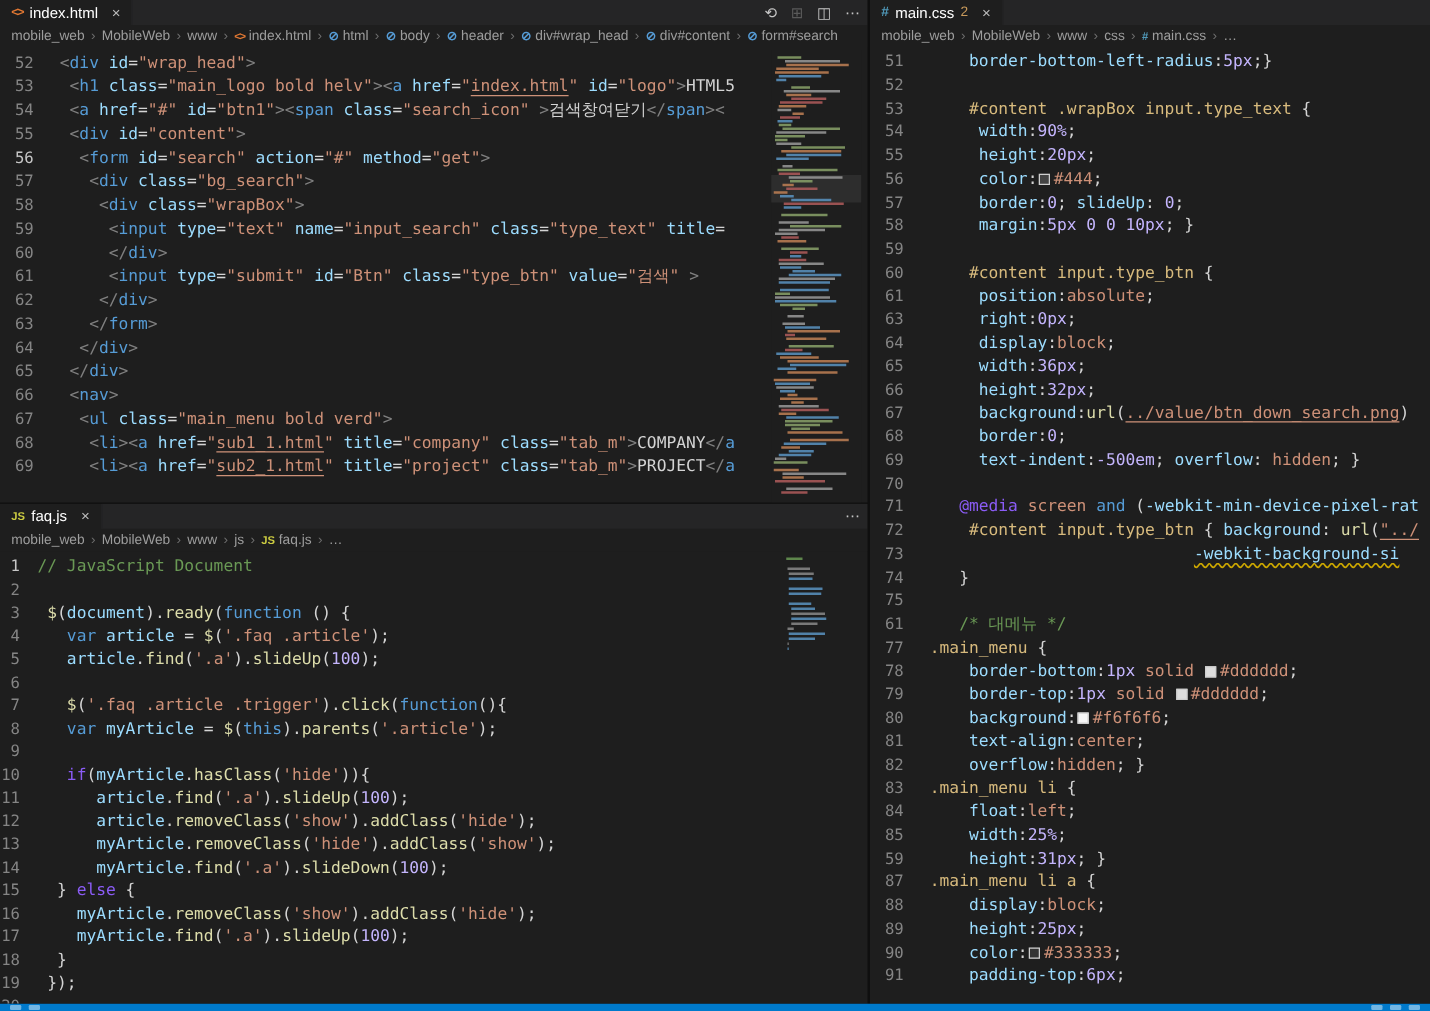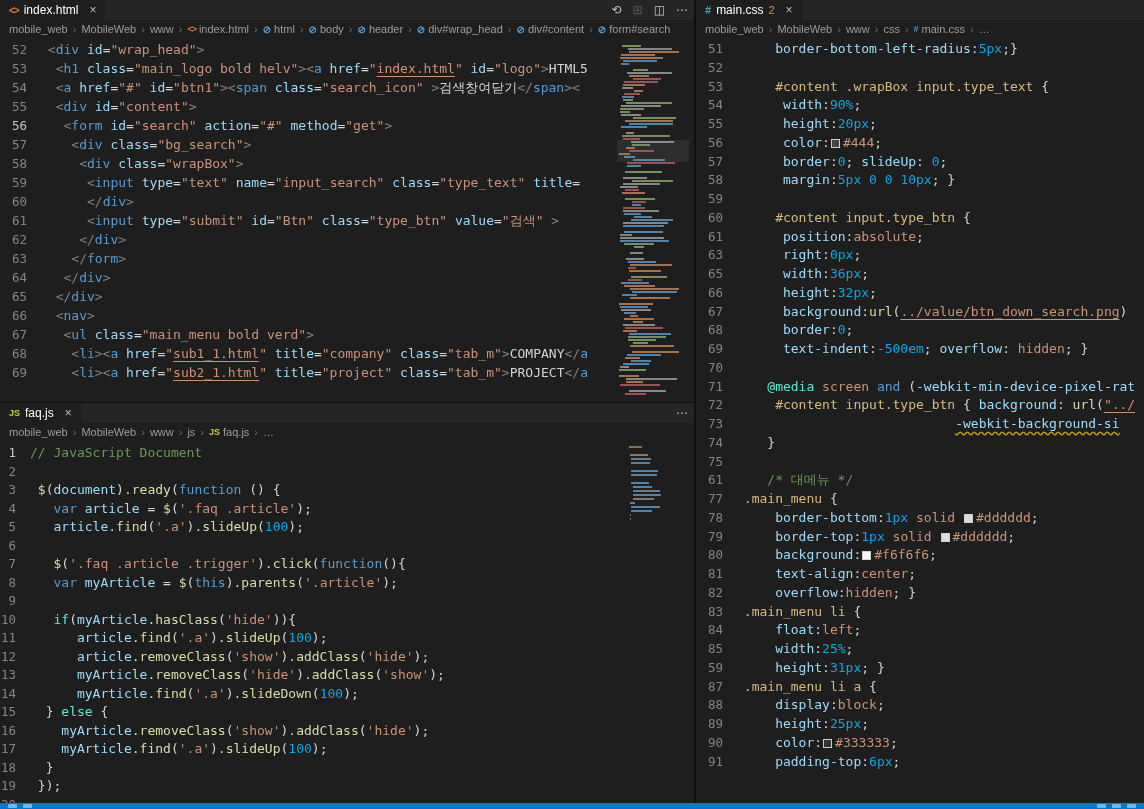--- a/index.html
+++ b/index.html
@@ -39,21 +39,21 @@
   .html-code .crow { height:19px;   line-height:19px; }
   .js-code   .crow { height:18.5px; line-height:18.5px; }
   .css-code  .crow { height:18.75px;line-height:18.75px; }
   .gut { display:inline-block; width:40px; padding-right:13px; text-align:right;
          color:#858585; font-size:12.5px; }
   .js-code .gut { width:30px; padding-right:14px; }
   .gut.act { color:#c6c6c6; }
   .ctext { white-space:pre; }
 
   .pn{color:#808080} .tg{color:#569cd6} .at{color:#9cdcfe} .st{color:#ce9178}
-  .tx{color:#d4d4d4} .nm{color:#0ea5e9} .fn{color:#dcdcaa} .kw{color:#5eead4}
+  .tx{color:#d4d4d4} .nm{color:#c4b5fd} .fn{color:#dcdcaa} .kw{color:#8b5cf6}
   .cm{color:#6a9955} .se{color:#d7ba7d}
   .lk{color:#ce9178; text-decoration:underline; text-underline-offset:3px;}
   .wv{color:#9cdcfe; text-decoration:underline; text-decoration-style:wavy;
       text-decoration-color:#cca700; text-underline-offset:3px;}
   .swatch{display:inline-block; width:9px; height:9px; border:1px solid #cfcfcf;
           margin:0 3px 0 1px; vertical-align:-1px;}
 
   .minimap { position:absolute; background:#1e1e1e; }
   #mm-html { right:5px; top:40px; width:72px; height:362px; }
   #mm-js   { right:28px; top:41px; width:38px; height:110px; }
@@ -380,20 +380,21 @@
       <div class="crow"><span class="gut">53</span><span class="ctext">     <span class="se">#content .wrapBox input.type_text</span><span class="tx"> {</span></span></div>
       <div class="crow"><span class="gut">54</span><span class="ctext">      <span class="at">width</span><span class="tx">:</span><span class="nm">90%</span><span class="tx">;</span></span></div>
       <div class="crow"><span class="gut">55</span><span class="ctext">      <span class="at">height</span><span class="tx">:</span><span class="nm">20px</span><span class="tx">;</span></span></div>
       <div class="crow"><span class="gut">56</span><span class="ctext">      <span class="at">color</span><span class="tx">:</span><span class="swatch" style="background: rgb(68, 68, 68);"></span><span class="st">#444</span><span class="tx">;</span></span></div>
       <div class="crow"><span class="gut">57</span><span class="ctext">      <span class="at">border</span><span class="tx">:</span><span class="nm">0</span><span class="tx">; </span><span class="at">slideUp</span><span class="tx">: </span><span class="nm">0</span><span class="tx">;</span></span></div>
       <div class="crow"><span class="gut">58</span><span class="ctext">      <span class="at">margin</span><span class="tx">:</span><span class="nm">5px</span><span class="tx"> </span><span class="nm">0</span><span class="tx"> </span><span class="nm">0</span><span class="tx"> </span><span class="nm">10px</span><span class="tx">; }</span></span></div>
       <div class="crow"><span class="gut">59</span><span class="ctext"></span></div>
       <div class="crow"><span class="gut">60</span><span class="ctext">     <span class="se">#content input.type_btn</span><span class="tx"> {</span></span></div>
       <div class="crow"><span class="gut">61</span><span class="ctext">      <span class="at">position</span><span class="tx">:</span><span class="st">absolute</span><span class="tx">;</span></span></div>
       <div class="crow"><span class="gut">63</span><span class="ctext">      <span class="at">right</span><span class="tx">:</span><span class="nm">0px</span><span class="tx">;</span></span></div>
+      <div class="crow"><span class="gut">64</span><span class="ctext">      <span class="at">display</span><span class="tx">:</span><span class="st">block</span><span class="tx">;</span></span></div>
       <div class="crow"><span class="gut">65</span><span class="ctext">      <span class="at">width</span><span class="tx">:</span><span class="nm">36px</span><span class="tx">;</span></span></div>
       <div class="crow"><span class="gut">66</span><span class="ctext">      <span class="at">height</span><span class="tx">:</span><span class="nm">32px</span><span class="tx">;</span></span></div>
       <div class="crow"><span class="gut">67</span><span class="ctext">      <span class="at">background</span><span class="tx">:</span><span class="fn">url</span><span class="tx">(</span><span class="lk">../value/btn_down_search.png</span><span class="tx">)</span></span></div>
       <div class="crow"><span class="gut">68</span><span class="ctext">      <span class="at">border</span><span class="tx">:</span><span class="nm">0</span><span class="tx">;</span></span></div>
       <div class="crow"><span class="gut">69</span><span class="ctext">      <span class="at">text-indent</span><span class="tx">:</span><span class="nm">-500em</span><span class="tx">; </span><span class="at">overflow</span><span class="tx">: </span><span class="st">hidden</span><span class="tx">; }</span></span></div>
       <div class="crow"><span class="gut">70</span><span class="ctext"></span></div>
       <div class="crow"><span class="gut">71</span><span class="ctext">    <span class="kw">@media</span><span class="st"> screen</span><span class="tg"> and</span><span class="tx"> (</span><span class="at">-webkit-min-device-pixel-rat</span></span></div>
       <div class="crow"><span class="gut">72</span><span class="ctext">     <span class="se">#content input.type_btn</span><span class="tx"> { </span><span class="at">background</span><span class="tx">: </span><span class="fn">url</span><span class="tx">(</span><span class="lk">"../</span></span></div>
       <div class="crow"><span class="gut">73</span><span class="ctext">                            <span class="wv">-webkit-background-si</span></span></div>
       <div class="crow"><span class="gut">74</span><span class="ctext">    <span class="tx">}</span></span></div>

